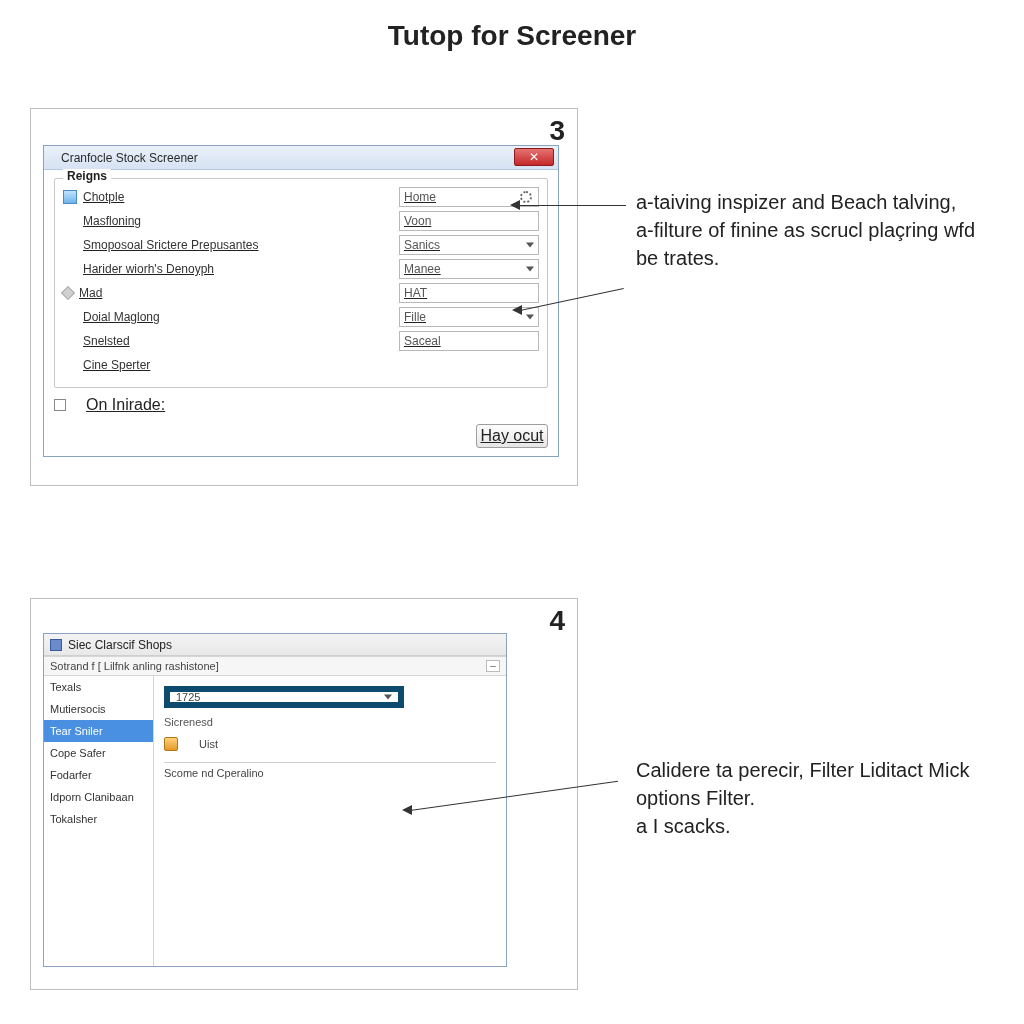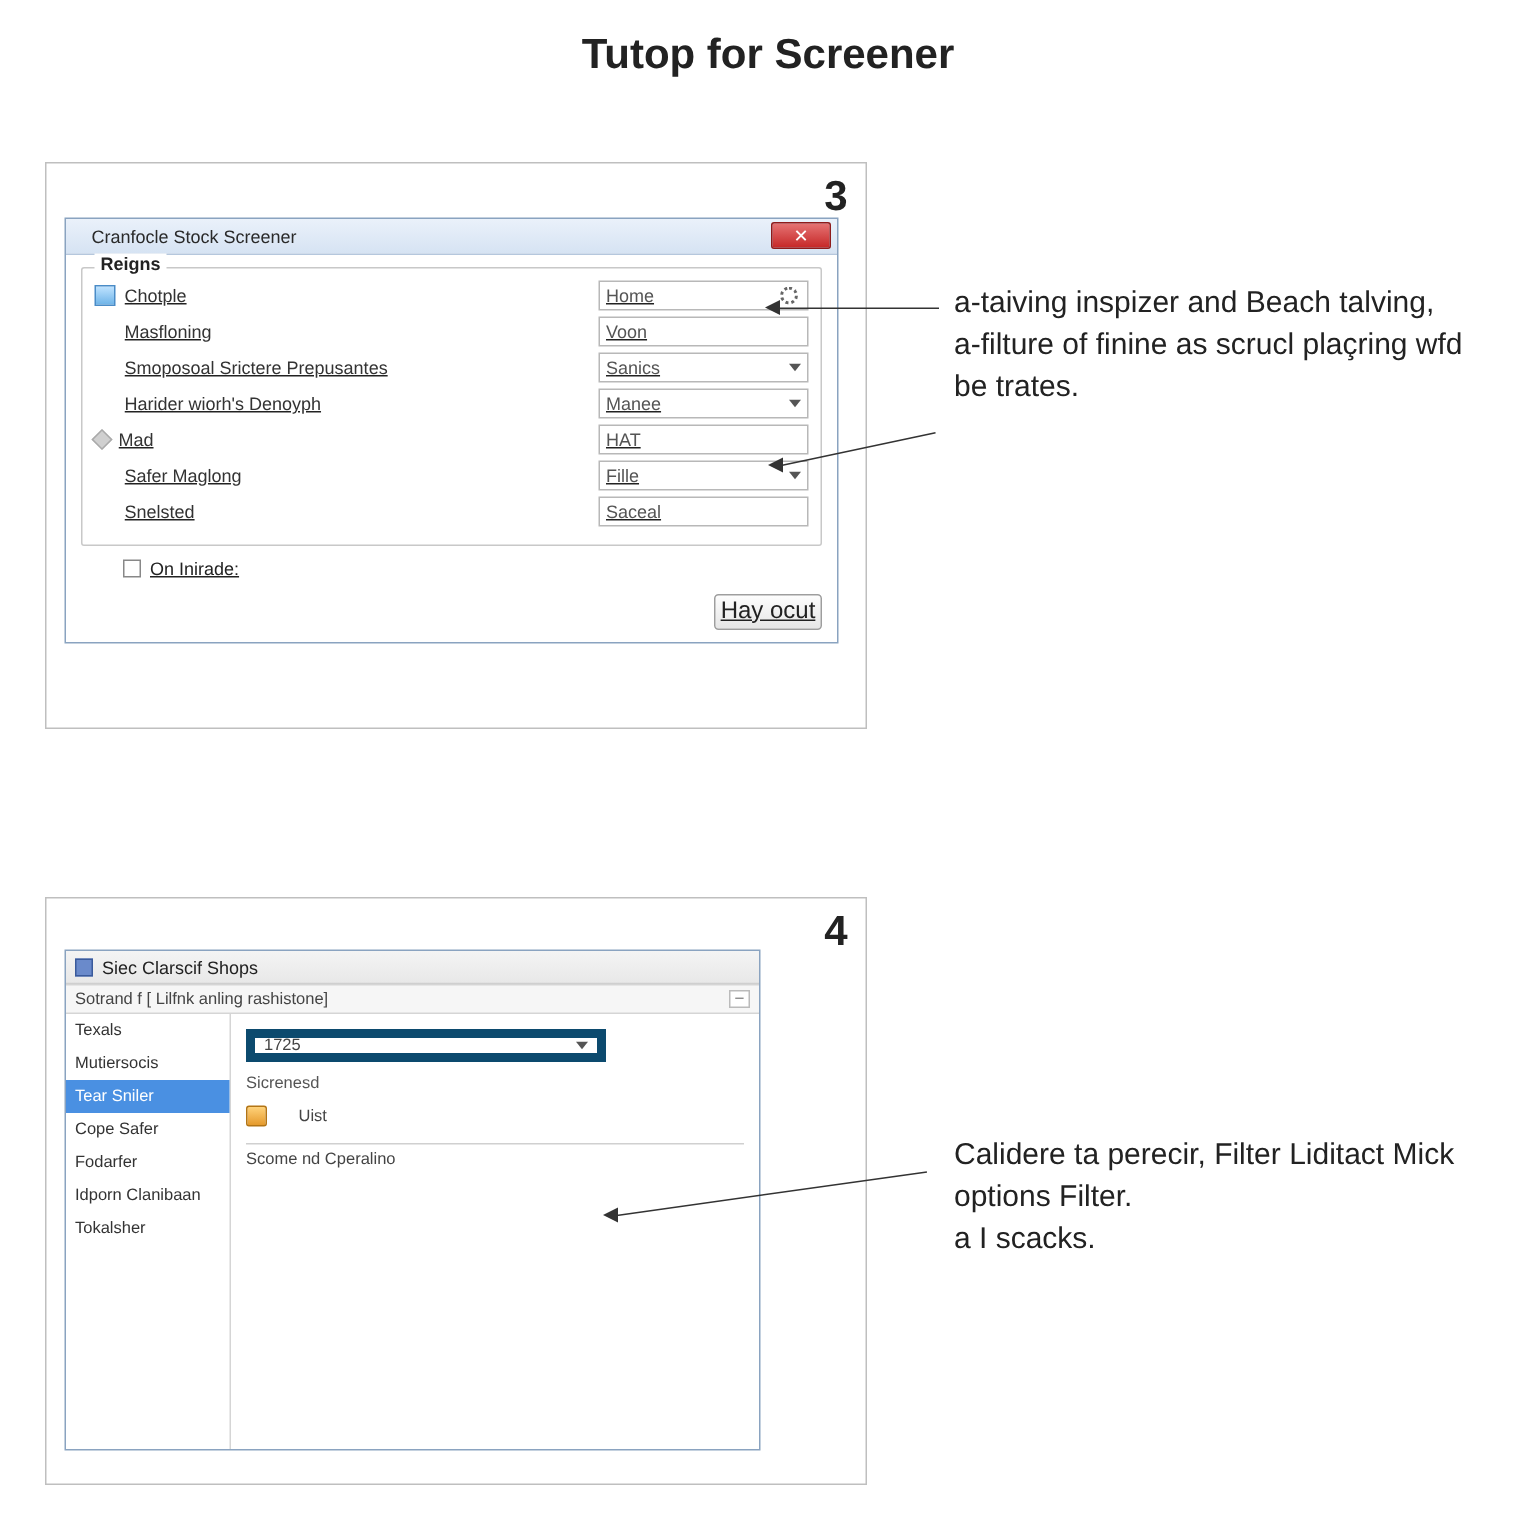--- a/index.html
+++ b/index.html
@@ -142,24 +142,23 @@
   .gear {
     width: 12px; height: 12px;
     border-radius: 50%;
     border: 2px dotted #666;
     margin-left: auto;
     margin-right: 2px;
   }
   .checkbox-row {
     display: flex;
     align-items: center;
-    gap: 6px;
+    gap: 20px;
     margin-top: 8px;
-    font-size: 12px;
-    margin-left: 28px;
+    font-size: 16px;
   }
   .checkbox {
     width: 12px; height: 12px;
     border: 1px solid #888;
     background: #fff;
   }
   .dlg-footer {
     display: flex;
     justify-content: flex-end;
     padding-top: 10px;
@@ -351,35 +350,39 @@
         <div class="form-row">
           <span class="row-icon" style="background:#d0d0d0;border:1px solid #aaa;transform:rotate(45deg);width:10px;height:10px;"></span>
           <span class="row-label">Mad</span>
           <div class="row-input">
             <span>HAT</span>
           </div>
         </div>
 
         <div class="form-row">
           <span class="row-icon blank"></span>
-          <span class="row-label">Safer Maglong</span>
+          <span class="row-label">Doial Maglong</span>
           <div class="row-input">
             <span>Fille</span>
             <span class="dropdown-caret"></span>
           </div>
         </div>
 
         <div class="form-row">
           <span class="row-icon blank"></span>
           <span class="row-label">Snelsted</span>
           <div class="row-input">
             <span>Saceal</span>
           </div>
         </div>
 
+        <div class="form-row">
+          <span class="row-icon blank"></span>
+          <span class="row-label">Cine Sperter</span>
+        </div>
       </div>
 
       <div class="checkbox-row">
         <span class="checkbox"></span>
         <span>On Inirade:</span>
       </div>
 
       <div class="dlg-footer">
         <div class="win-button">Hay ocut</div>
       </div>

